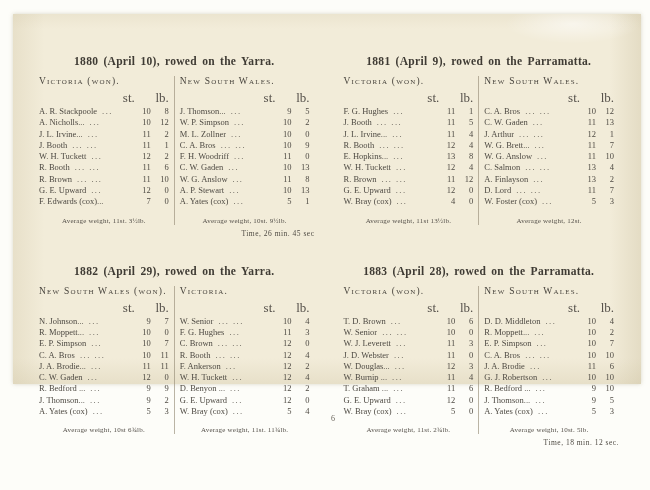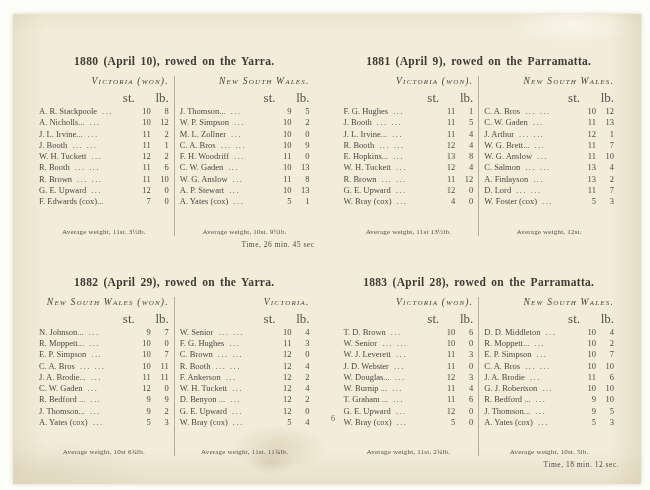--- a/index.html
+++ b/index.html
@@ -3,21 +3,21 @@
 <meta charset="utf-8">
 <style>
   html,body{margin:0;padding:0;}
   body{
     width:650px;height:490px;overflow:hidden;
     background:#fdfdf9;
     font-family:"Liberation Serif","DejaVu Serif",serif;
     position:relative;
   }
   .page{
-    position:absolute;left:13px;top:14px;width:628px;height:470px;
+    position:absolute;left:13px;top:14px;width:628px;height:370px;
     background:
       radial-gradient(ellipse 70px 34px at 265px 434px, rgba(186,168,128,.30), rgba(186,168,128,0) 70%),
       radial-gradient(ellipse 34px 18px at 258px 448px, rgba(166,146,106,.22), rgba(166,146,106,0) 70%),
       radial-gradient(ellipse 120px 50px at 40px 460px, rgba(190,175,140,.18), rgba(190,175,140,0) 75%),
       radial-gradient(ellipse 90px 26px at 560px 10px, rgba(255,255,255,.55), rgba(255,255,255,0) 75%),
       linear-gradient(90deg, rgba(205,193,160,.28), rgba(255,255,255,0) 5%, rgba(255,255,255,0) 95%, rgba(198,186,152,.32)),
       linear-gradient(0deg, rgba(198,186,152,.25), rgba(255,255,255,0) 7%),
       linear-gradient(180deg, rgba(210,200,170,.20), rgba(255,255,255,0) 4%),
       #f2ecd9;
     box-shadow:0 0 4px rgba(150,140,110,.35);
@@ -29,31 +29,31 @@
     padding:41px 22px 0 21px;
   }
   .section-title{
     margin:0;font-size:11.5px;font-weight:bold;text-align:center;
     letter-spacing:.3px;word-spacing:2px;color:#3f3b34;white-space:nowrap;
   }
   .cols{display:flex;margin-top:9px;}
   .col{flex:1;padding:0 5px;min-width:0;}
   .col + .col{border-left:1px solid rgba(150,142,120,.65);}
   .col-header{
-    text-align:right;font-variant:small-caps;letter-spacing:1.2px;
-    font-size:9.5px;color:#48443d;white-space:nowrap;font-style:italic;
+    text-align:left;font-variant:small-caps;letter-spacing:1.2px;
+    font-size:9.5px;color:#48443d;white-space:nowrap;
   }
   .stlb-row,.row{display:flex;align-items:baseline;white-space:nowrap;}
   .stlb-row{font-size:13px;margin-top:4px;color:#55504a;gap:16px;}
   .row{font-size:8.5px;line-height:11.3px;color:#4e4a43;}
   .nm{flex:0 0 auto;}
   .dots{flex:1 1 auto;padding-left:5px;letter-spacing:1.5px;overflow:hidden;}
   .st{flex:0 0 17px;text-align:right;}
   .lb{flex:0 0 18px;text-align:right;}
-  .avg{text-align:center;font-size:7px;margin-top:20px;color:#55504a;letter-spacing:.2px;}
+  .avg{text-align:center;font-size:7px;margin-top:9px;color:#55504a;letter-spacing:.2px;}
   .time{text-align:right;font-size:7.5px;margin-top:4px;color:#4e4a43;letter-spacing:.5px;}
   .page-number{
     position:absolute;left:318px;top:400px;font-size:8px;color:#6a655c;
   }
 </style>
 </head>
 <body>
 
 <div class="page">
   <div class="sections">

